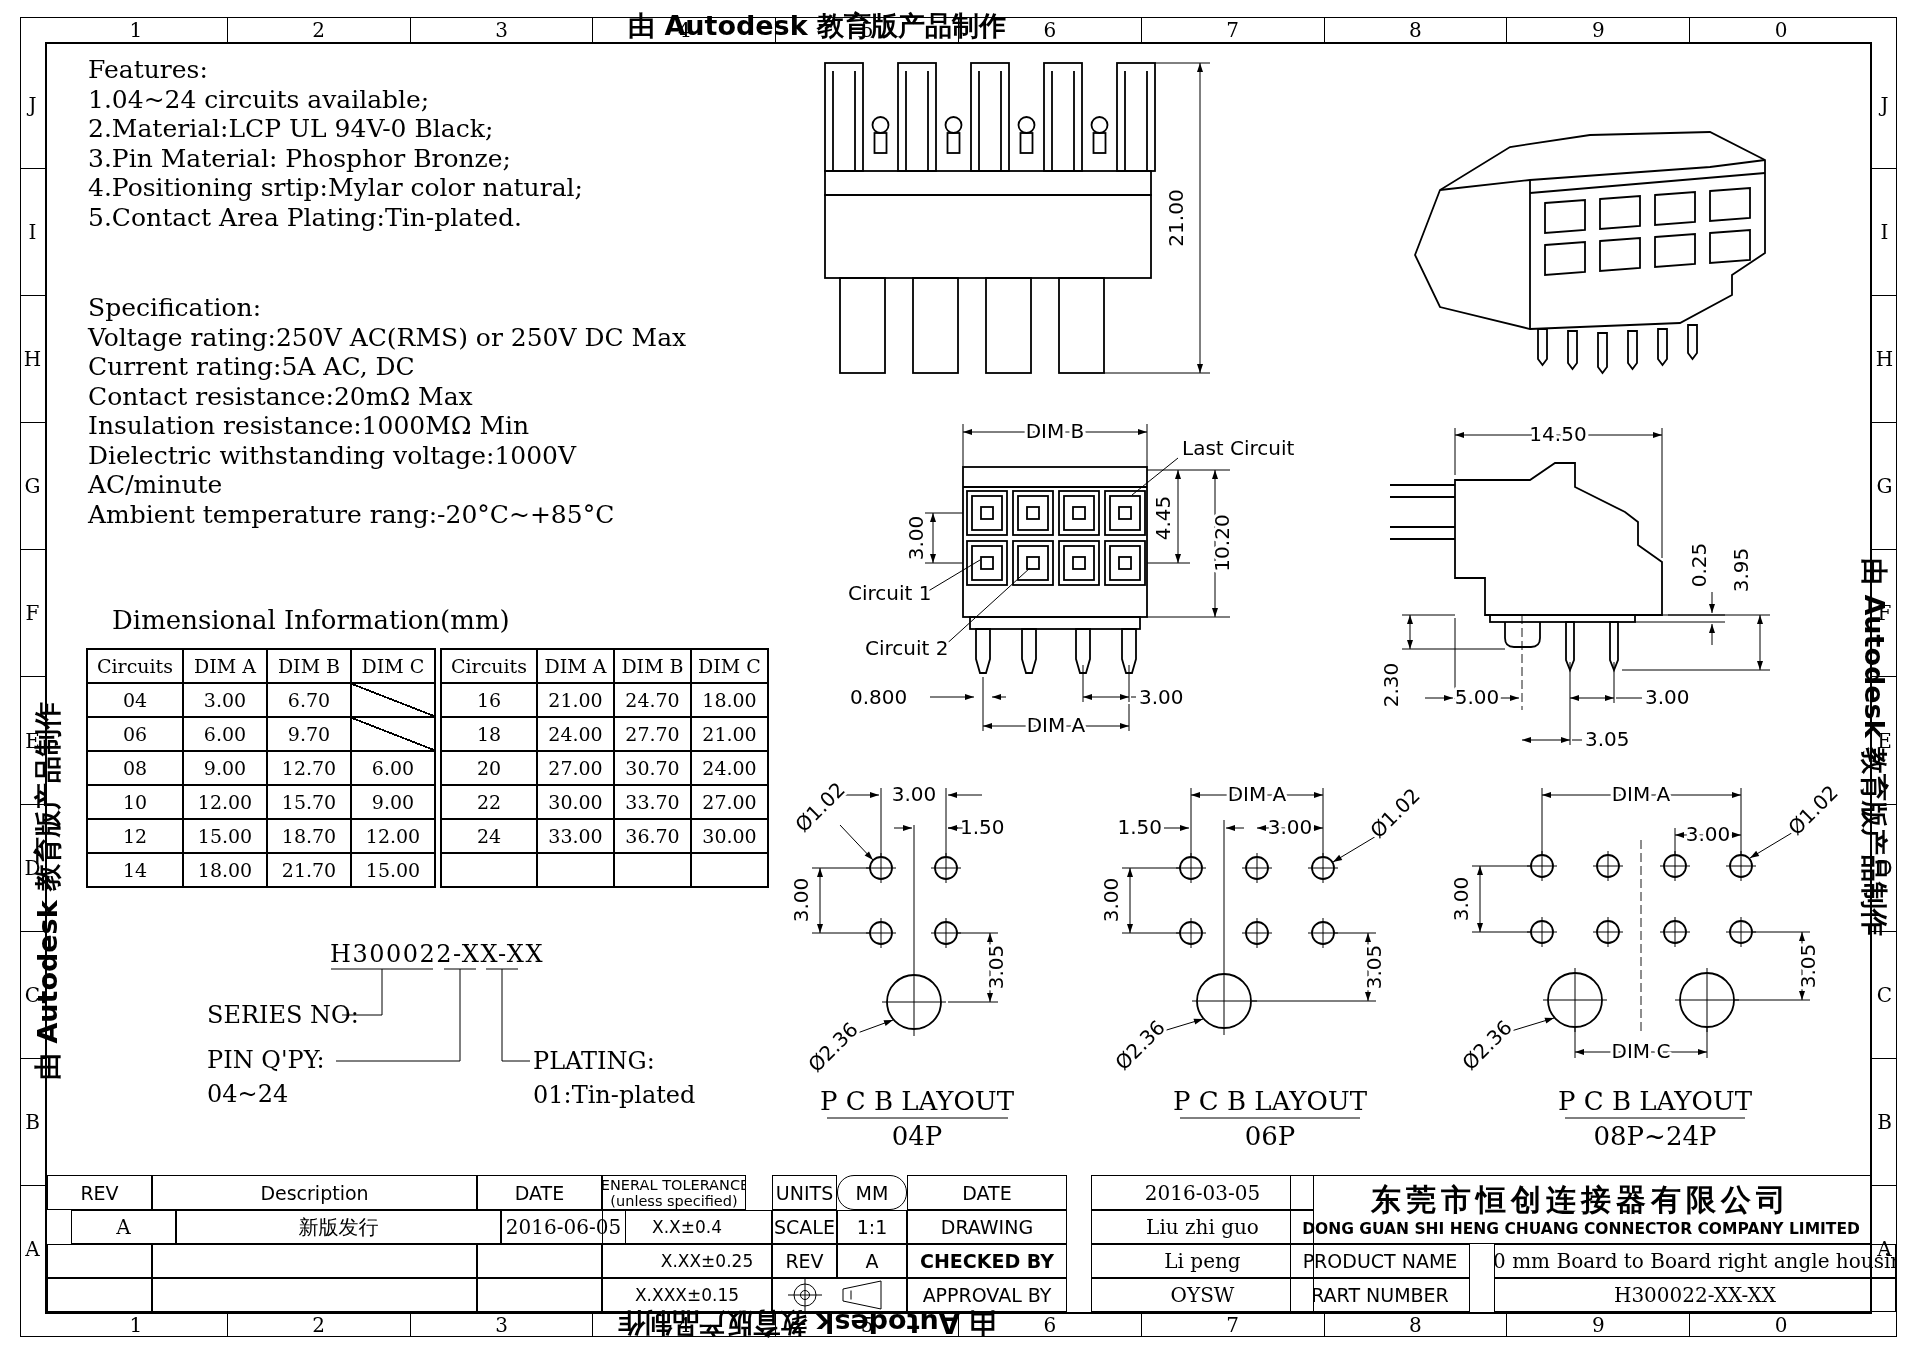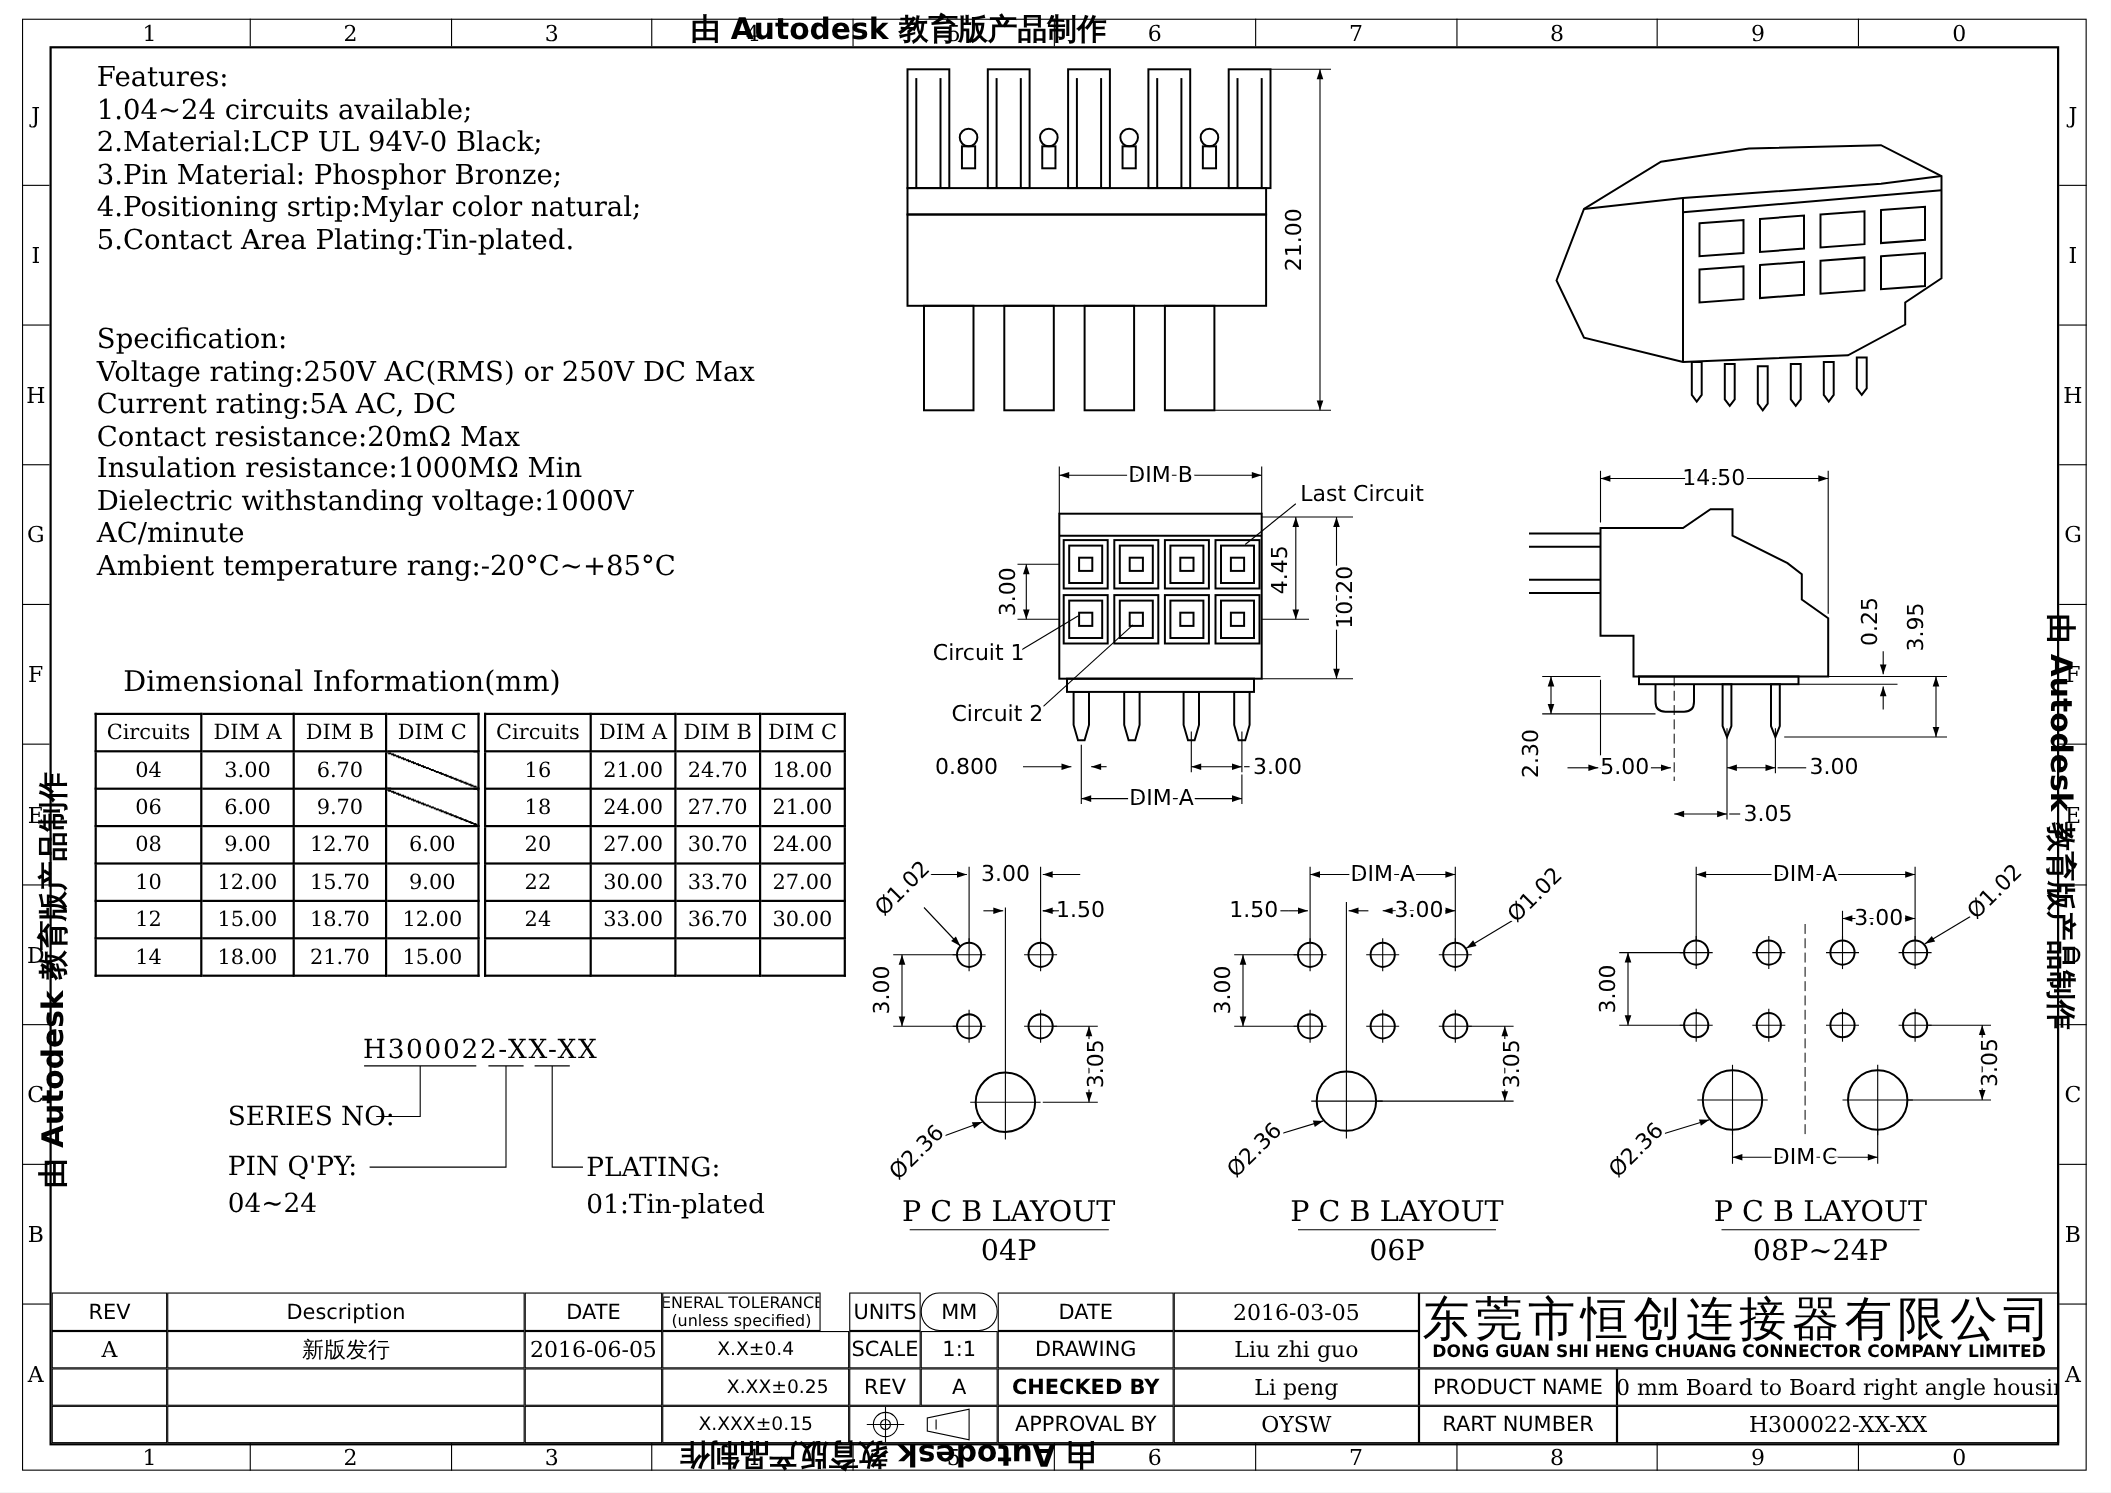--- a/index.html
+++ b/index.html
@@ -35,24 +35,24 @@
   .dtable th,.dtable td{border:2px solid #000;font-size:19px;font-weight:normal;
       text-align:center;vertical-align:middle;padding:0;height:32px;
       font-family:"DejaVu Serif",serif;}
   .diag{background:linear-gradient(to top right,#fff 48.5%,#000 48.5%,#000 51.5%,#fff 51.5%);}
   
   .tblock{position:absolute;left:47px;top:1175px;width:1825px;height:137px;}
   .tcell{position:absolute;border:1.3px solid #000;box-sizing:border-box;display:flex;
          align-items:center;justify-content:center;white-space:nowrap;overflow:hidden;}
   .lbl{font-family:"DejaVu Sans",sans-serif;font-size:19px;}
   .lbl-s{font-family:"DejaVu Sans",sans-serif;font-size:14.5px;line-height:16px;text-align:center;}
-  .val{font-family:"DejaVu Serif",serif;font-size:20px;}
+  .val{font-family:"DejaVu Serif",serif;font-size:20px;margin-left:24px;}
   .tol{font-family:"DejaVu Sans",sans-serif;font-size:17px;}
   .company{flex-direction:column;justify-content:center;}
-  .company .cn{font-family:"DejaVu Serif",serif;font-weight:normal;font-size:43px;letter-spacing:5px;line-height:38px;}
+  .company .cn{font-family:"DejaVu Serif",serif;font-weight:bold;font-size:30px;letter-spacing:5px;line-height:38px;}
   .company .en{font-family:"DejaVu Sans",sans-serif;font-weight:bold;font-size:15.5px;line-height:20px;}
   
   svg{position:absolute;overflow:visible;}
   .ol{stroke:#000;stroke-width:1.8;fill:none;}
   .thin{stroke:#000;stroke-width:1;fill:none;}
   .dl{stroke:#000;stroke-width:1;fill:none;}
   .cl{stroke:#000;stroke-width:0.9;fill:none;stroke-dasharray:9 4;}
   .dimtxt{font-family:"DejaVu Sans",sans-serif;font-size:20px;fill:#000;
           paint-order:stroke;stroke:#fff;stroke-width:6px;stroke-linejoin:round;}
   .sertxt{font-family:"DejaVu Serif",serif;font-size:26px;fill:#000;}

